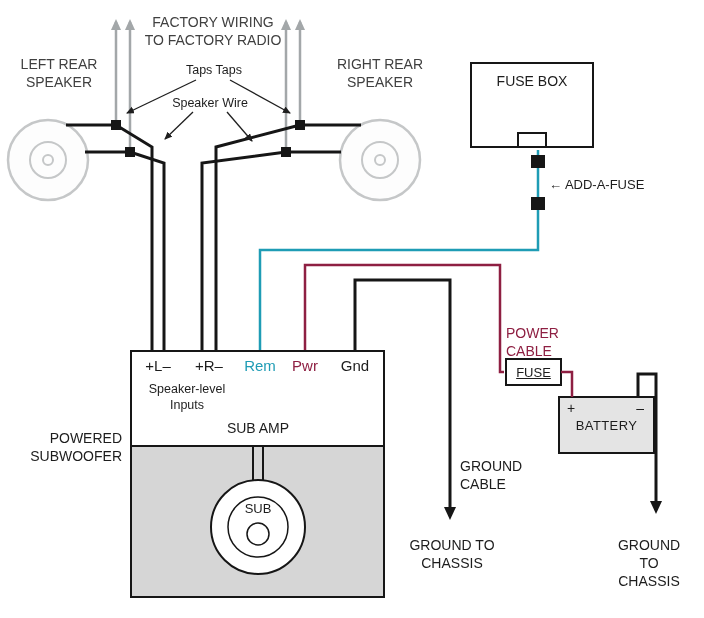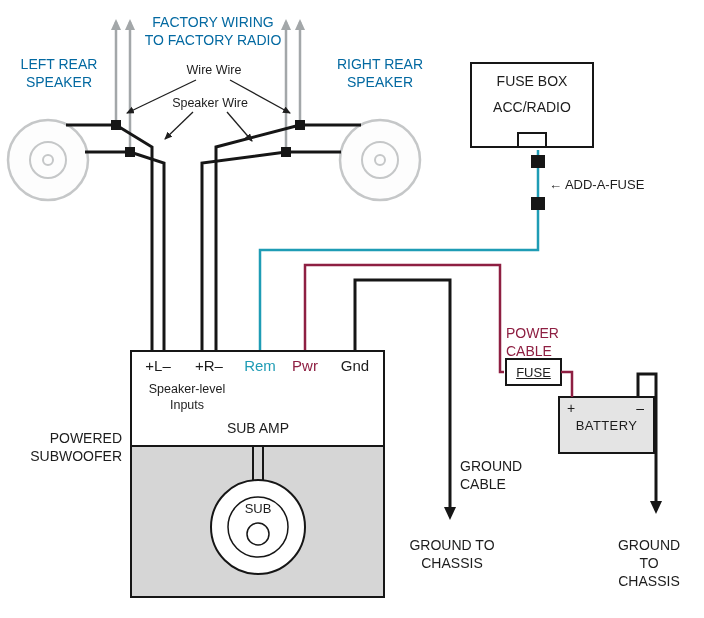--- a/index.html
+++ b/index.html
@@ -1,21 +1,21 @@
 <!DOCTYPE html>
 <html><head>
 <meta charset="utf-8">
 <style>
   * { margin:0; padding:0; box-sizing:border-box; }
   body { font-family:"Liberation Sans", sans-serif; background:#ffffff; color:#1d1d1d; }
   #canvas { position:relative; width:704px; height:618px; background:#fff; overflow:hidden; }
   #wires { position:absolute; left:0; top:0; z-index:5; pointer-events:none; }
   .lbl { position:absolute; white-space:pre-line; line-height:1.3; z-index:6; }
   .ctr { transform:translateX(-50%); text-align:center; }
-  .gray { color:#0369a1; }
+  .gray { color:#404040; }
   .teal { color:#1e9cb5; }
   .maroon { color:#8e1f42; }
   .s12 { font-size:12.5px; }
   .s13 { font-size:13px; }
   .s14 { font-size:14px; }
   .box { position:absolute; border:2px solid #161616; background:#fff; z-index:1; }
   
   #fuse-box { left:470px; top:62px; width:124px; height:86px; }
   .fb-title { margin-top:9px; text-align:center; font-size:14px; }
   .fb-acc { margin-top:10px; text-align:center; font-size:14px; }
@@ -128,38 +128,37 @@
       <circle cx="258" cy="534" r="11" stroke-width="1.5"></circle>
     </g>
   </svg>
 
   <div class="lbl ctr gray s14" style="left:213px; top:13px;">FACTORY WIRING
 TO FACTORY RADIO</div>
   <div class="lbl ctr gray s14" style="left:59px;  top:55px;">LEFT REAR
 SPEAKER</div>
   <div class="lbl ctr gray s14" style="left:380px; top:55px;">RIGHT REAR
 SPEAKER</div>
-  <div class="lbl ctr s12" style="left:214px; top:62px;">Wire Wire</div>
+  <div class="lbl ctr s12" style="left:214px; top:62px;">Taps Taps</div>
   <div class="lbl ctr s12" style="left:210px; top:95px;">Speaker Wire</div>
   <div class="lbl s13" style="left:549px; top:177px;">← ADD-A-FUSE</div>
   <div class="lbl maroon s14" style="left:506px; top:288px;margin-top:36px;">POWER
 CABLE</div>
   <div class="lbl s14" style="left:460px; top:457px;">GROUND
 CABLE</div>
   <div class="lbl ctr s14" style="left:452px; top:536px;">GROUND TO
 CHASSIS</div>
   <div class="lbl ctr s14" style="left:649px; top:536px;">GROUND TO
 CHASSIS</div>
   <div class="lbl s14" style="left:28px; top:429px; width:94px; text-align:right;">POWERED
 SUBWOOFER</div>
   <div class="lbl ctr s13" style="left:258px; top:501px;">SUB</div>
 
   <div class="box" id="fuse-box">
     <div class="fb-title">FUSE BOX</div>
-    <div class="fb-acc">ACC/RADIO</div>
     <div class="fb-conn"></div>
   </div>
 
   <div class="box" id="fuse">FUSE</div>
 
   <div class="box" id="battery">
     <div class="bat-plus">+</div>
     <div class="bat-minus">–</div>
     <div class="bat-name">BATTERY</div>
   </div>

